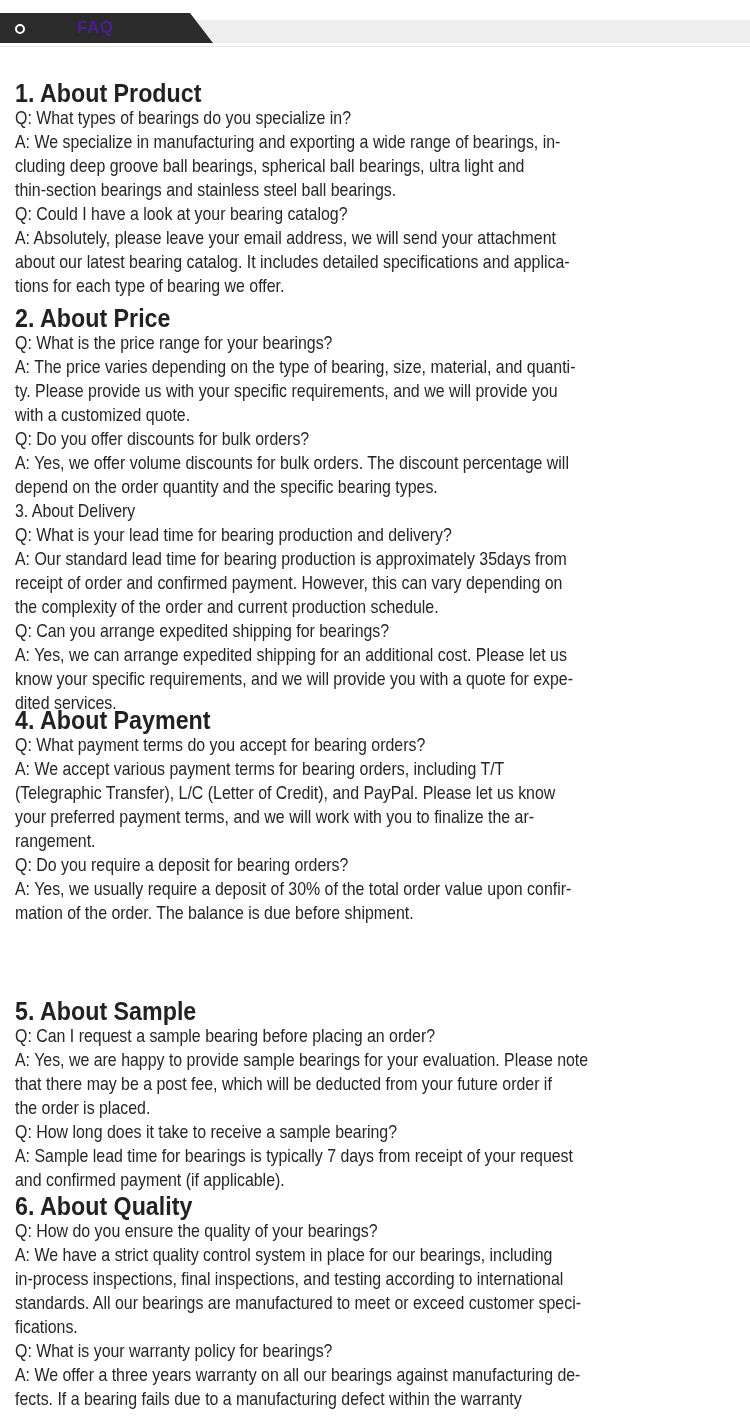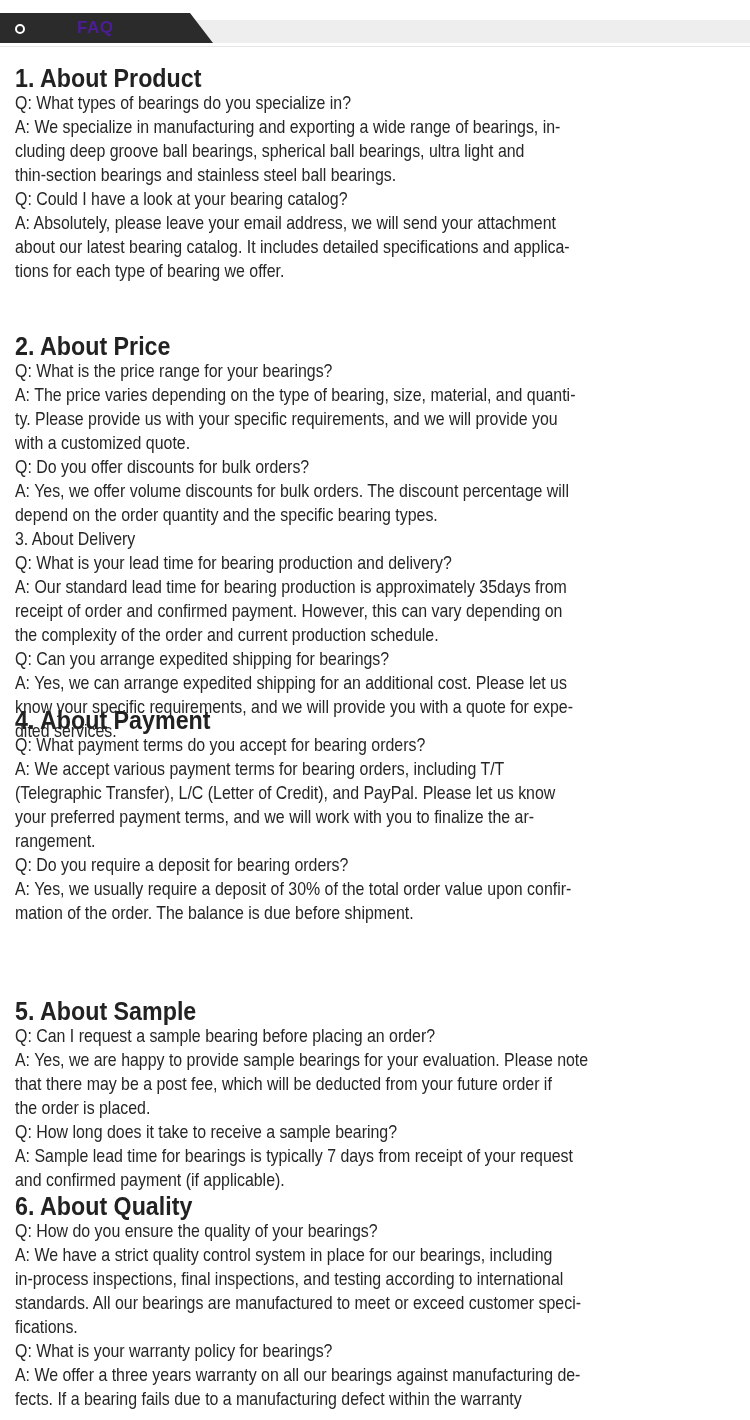--- a/index.html
+++ b/index.html
@@ -19,33 +19,33 @@
 </style>
 </head>
 <body>
 
 <div class="hdr-strip"></div>
 <div class="hdr-line"></div>
 <div class="hdr-tab"></div>
 <div class="hdr-dot"></div>
 <div class="hdr-label">FAQ</div>
 
-<div class="section" style="top:65px;">
+<div class="section" style="top:80px;">
   <div class="heading">1. About Product</div>
   <div class="line">Q: What types of bearings do you specialize in?</div>
   <div class="line">A: We specialize in manufacturing and exporting a wide range of bearings, in-</div>
   <div class="line">cluding deep groove ball bearings, spherical ball bearings, ultra light and</div>
   <div class="line">thin-section bearings and stainless steel ball bearings.</div>
   <div class="line">Q: Could I have a look at your bearing catalog?</div>
   <div class="line">A: Absolutely, please leave your email address, we will send your attachment</div>
   <div class="line">about our latest bearing catalog. It includes detailed specifications and applica-</div>
   <div class="line">tions for each type of bearing we offer.</div>
 </div>
 
-<div class="section" style="top:305px;margin-top:28px;">
+<div class="section" style="top:305px;">
   <div class="heading">2. About Price</div>
   <div class="line">Q: What is the price range for your bearings?</div>
   <div class="line">A: The price varies depending on the type of bearing, size, material, and quanti-</div>
   <div class="line">ty. Please provide us with your specific requirements, and we will provide you</div>
   <div class="line">with a customized quote.</div>
   <div class="line">Q: Do you offer discounts for bulk orders?</div>
   <div class="line">A: Yes, we offer volume discounts for bulk orders. The discount percentage will</div>
   <div class="line">depend on the order quantity and the specific bearing types.</div>
   <div class="line">3. About Delivery</div>
   <div class="line">Q: What is your lead time for bearing production and delivery?</div>

